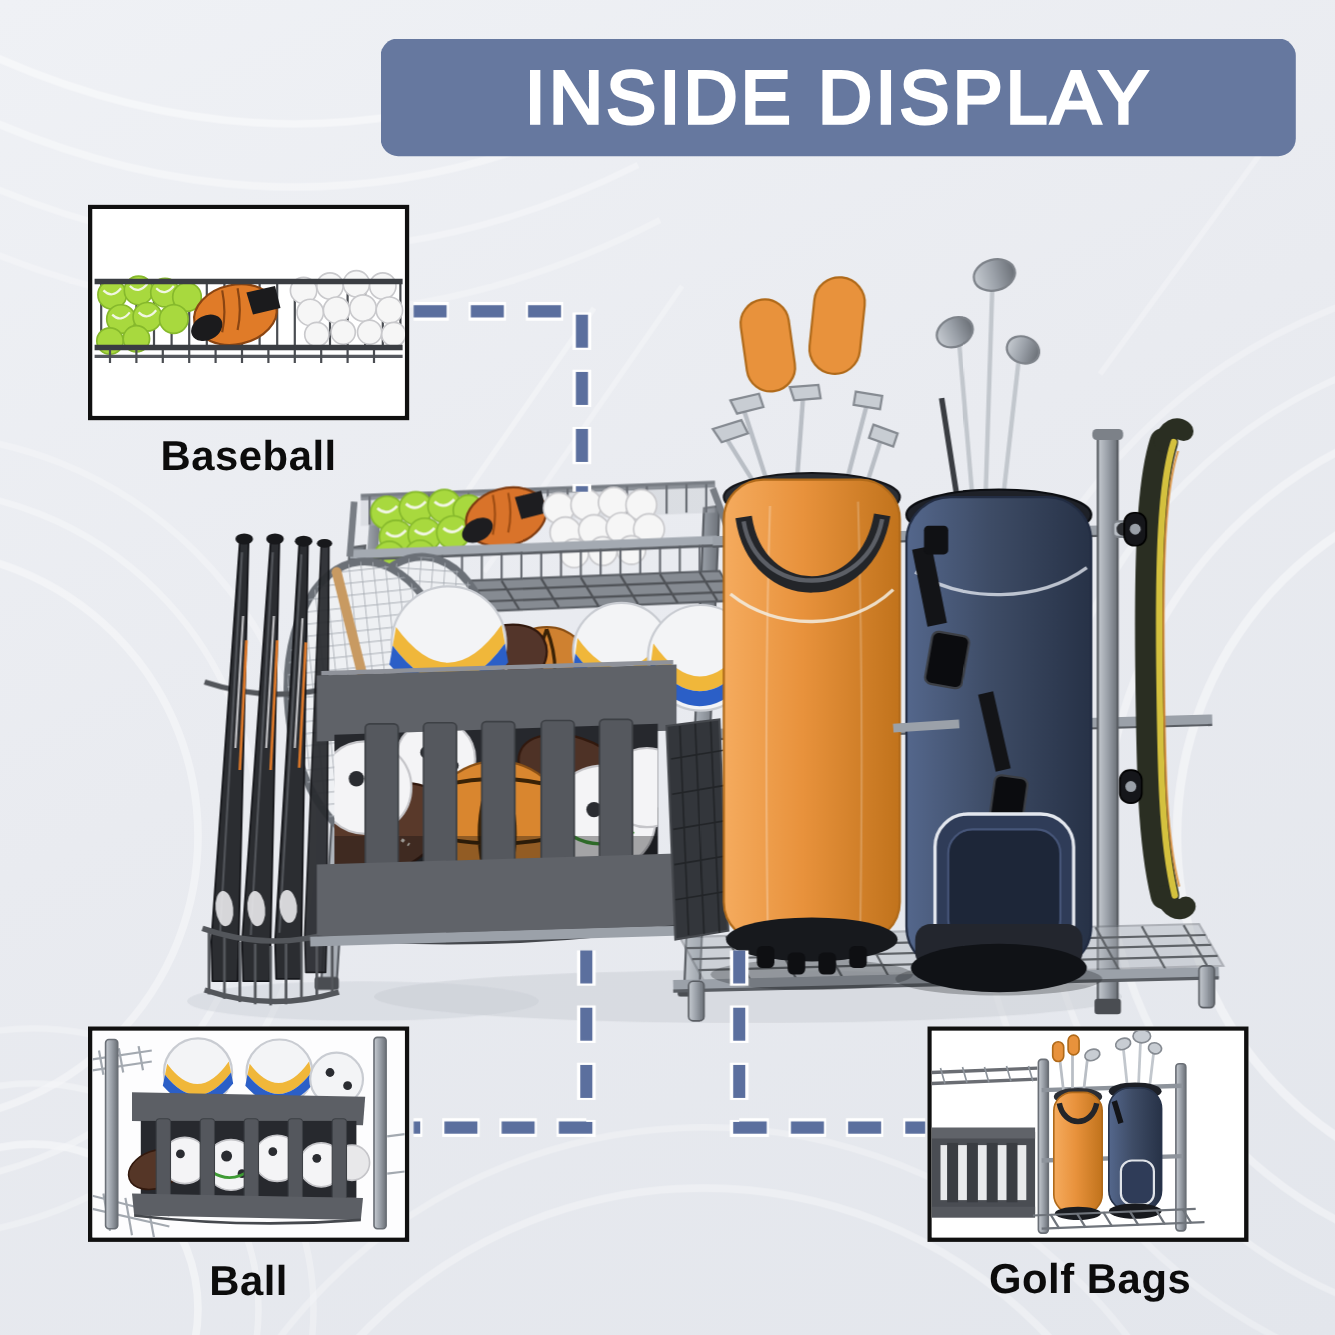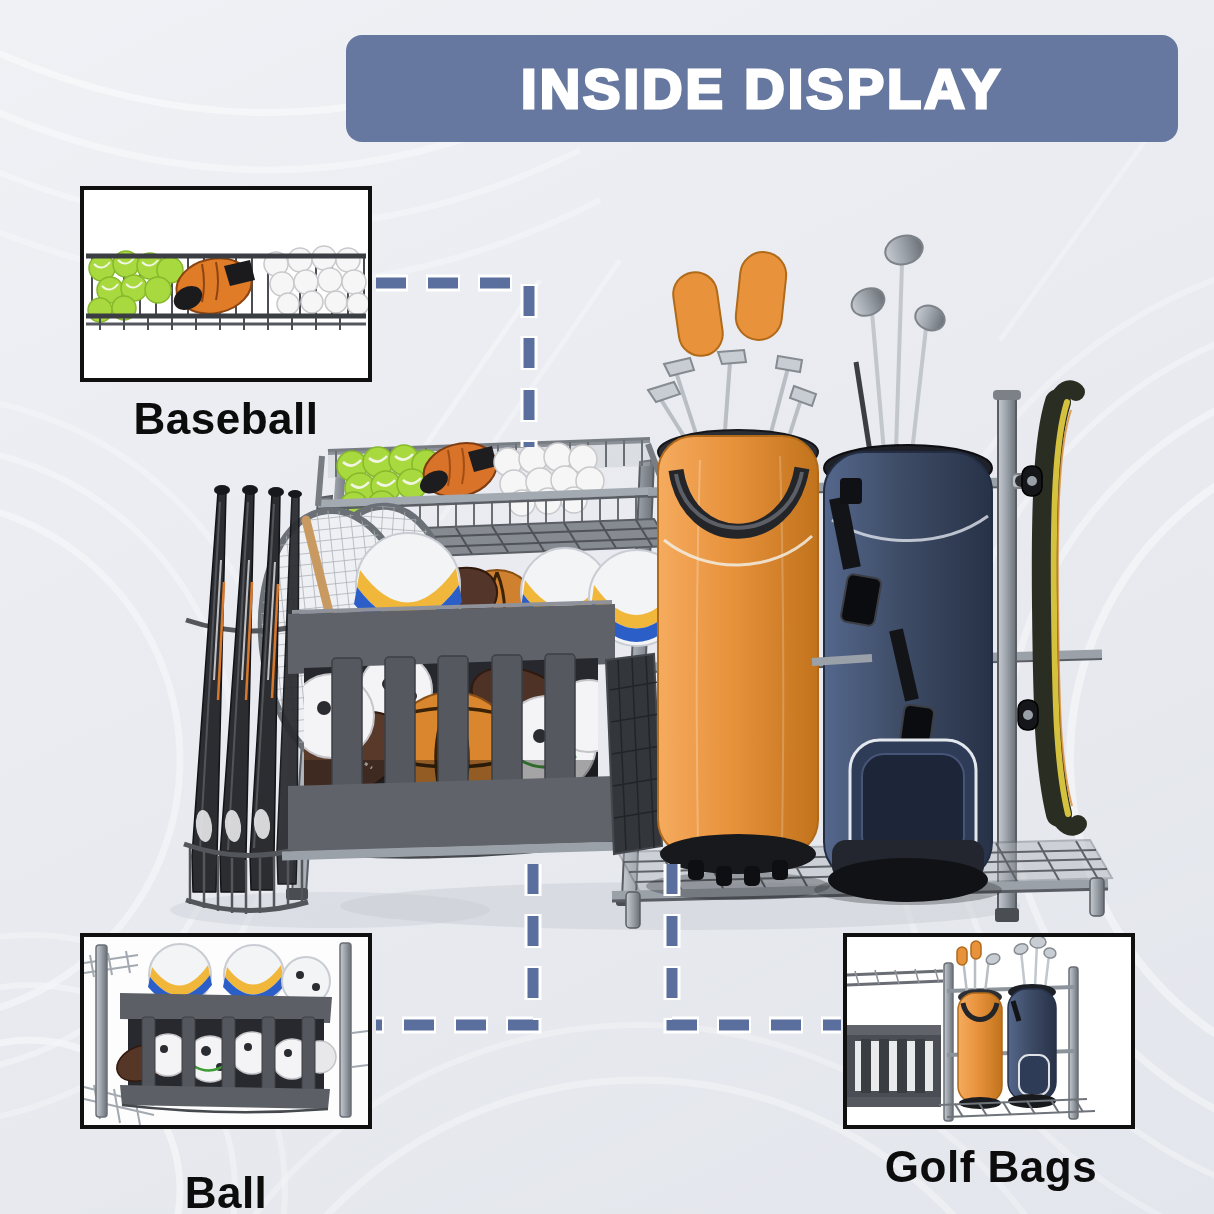--- a/index.html
+++ b/index.html
@@ -8,38 +8,38 @@
     background:linear-gradient(155deg,#eff1f5 0%,#e9ebf0 45%,#e3e6ec 100%);
     font-family:"Liberation Sans","DejaVu Sans",sans-serif;
   }
   .scene{position:absolute;left:0;top:0;width:1214px;height:1214px;}
   .banner{
     position:absolute;left:346px;top:35px;width:832px;height:107px;
     background:var(--banner-bg,#66789f);border-radius:16px;
     display:flex;align-items:center;justify-content:center;
   }
   .banner span{
-    color:var(--banner-text,#ffffff);font-size:56px;font-weight:700;
+    color:var(--banner-text,#ffffff);font-size:68px;font-weight:400;
     letter-spacing:3px;-webkit-text-stroke:3px var(--banner-text,#ffffff);
     white-space:nowrap;
   }
   .callout-box{
     position:absolute;width:292px;height:196px;box-sizing:border-box;
     background:var(--box-bg,#ffffff);border:4px solid var(--box-border,#101010);
   }
   .callout-box svg{display:block;width:100%;height:100%;}
   .box-baseball{left:80px;top:186px;}
   .box-ball{left:80px;top:933px;}
   .box-golf{left:843px;top:933px;}
   .caption{
     position:absolute;width:292px;text-align:center;
-    color:var(--label-text,#0c0c0c);font-size:44px;font-weight:700;letter-spacing:0.5px;
+    color:var(--label-text,#0c0c0c);font-size:38px;font-weight:700;letter-spacing:0.5px;
   }
   .cap-baseball{left:80px;top:394px;}
-  .cap-ball{left:80px;top:1144px;margin-top:24px;}
+  .cap-ball{left:80px;top:1144px;}
   .cap-golf{left:845px;top:1142px;}
   .connector-casing{fill:none;stroke:var(--connector-casing,#ffffff);stroke-width:17;
     stroke-dasharray:34 18;stroke-dashoffset:2;}
   .connector-blue{fill:none;stroke:var(--connector,#5b6f9e);stroke-width:11;
     stroke-dasharray:30 22;}
   .wave{fill:none;stroke:#ffffff;}
 </style>
 </head>
 <body>
 

